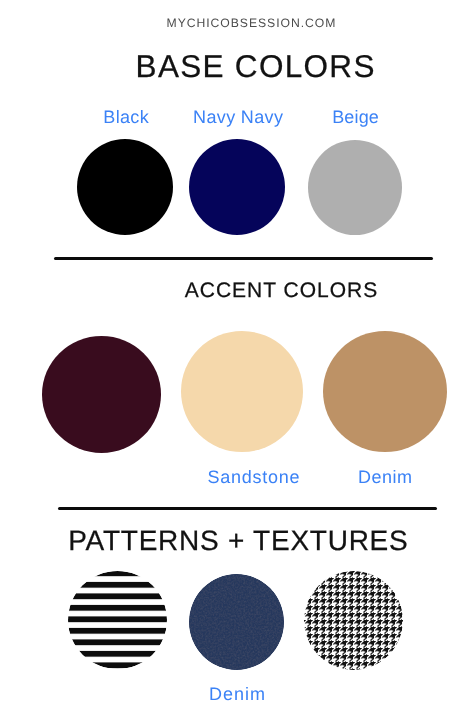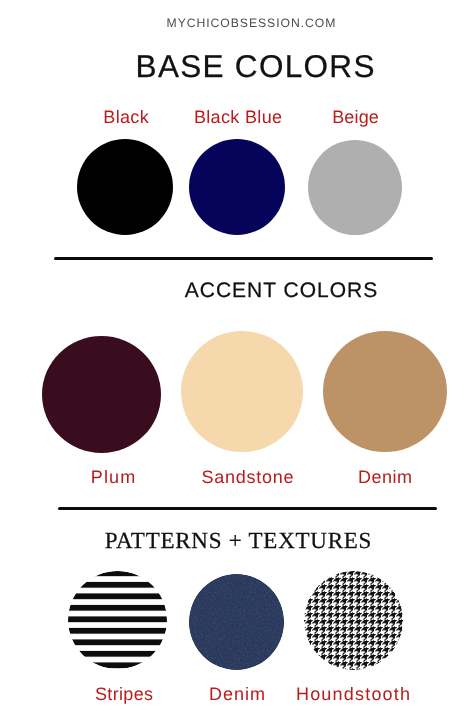--- a/index.html
+++ b/index.html
@@ -17,58 +17,57 @@
     font-size:12.2px; letter-spacing:0.95px; color:#4d4d4d; line-height:14px;
     text-indent:0.95px;
   }
   .section-title {
     position:absolute; width:474px; text-align:center;
     color:#121212; font-weight:400; white-space:pre;
     -webkit-text-stroke:0.25px #121212;
   }
   #title-base     { left:18px; top:48px;  font-size:31.5px; letter-spacing:1.3px; text-indent:1.3px; line-height:36px; }
   #title-accent   { left:12px;    top:278px; font-size:21px; letter-spacing:1.0px; text-indent:1.0px; line-height:26px;padding-left:32px; }
-  #title-patterns { left:1px;  top:528px; font-size:23px; letter-spacing:0.75px; text-indent:0.75px; line-height:26px;font-family:Liberation Serif, serif; }
+  #title-patterns { left:1px;  top:528px; font-size:28px; letter-spacing:0.75px; text-indent:0.75px; line-height:26px; }
 
   .swatch { position:absolute; border-radius:50%; overflow:hidden; }
 
   .label {
-    position:absolute; text-align:center; color:#b91c1c;
+    position:absolute; text-align:center; color:#3b82f6;
     font-size:18px; letter-spacing:0.5px; text-indent:0.5px; line-height:20px;
     white-space:pre;
   }
   .divider { position:absolute; background:#0b0b0b; height:3px; border-radius:1.5px; }
 </style>
 </head>
 <body>
 
 <div class="page">
 
   <div class="site-url">MYCHICOBSESSION.COM</div>
 
   <div class="section-title" id="title-base">BASE COLORS</div>
 
   <div class="label" style="letter-spacing:0.35px;text-indent:0.35px;left:55.5px;  top:107px; width:141px;">Black</div>
-  <div class="label" style="letter-spacing:0.35px;text-indent:0.35px;left:167.5px; top:107px; width:141px;">Black Blue</div>
+  <div class="label" style="letter-spacing:0.35px;text-indent:0.35px;left:167.5px; top:107px; width:141px;">Navy Navy</div>
   <div class="label" style="letter-spacing:0.15px;text-indent:0.15px;left:285px; top:107px; width:141px;">Beige</div>
 
   <div class="swatch" style="left:77px;  top:139px; width:96px; height:96px; background:#000000;"></div>
   <div class="swatch" style="left:189px; top:139px; width:96px; height:96px; background:#05045a;"></div>
   <div class="swatch" style="left:308px; top:140px; width:94px; height:95px; background:#afafaf;"></div>
 
   <div class="divider" style="left:54px; top:257px; width:379px;"></div>
 
   <div class="section-title" id="title-accent">ACCENT COLORS</div>
 
   <div class="swatch" style="left:42px;  top:336px; width:119px; height:117px; background:#390c1e;"></div>
   <div class="swatch" style="left:181px; top:331px; width:122px; height:121px; background:#f5d8ab;"></div>
   <div class="swatch" style="left:323px; top:331px; width:124px; height:121px; background:#bd9266;"></div>
 
-  <div class="label" style="letter-spacing:1.15px;text-indent:1.15px;left:42.5px;  top:467px; width:141px;">Plum</div>
-  <div class="label" style="letter-spacing:0.75px;text-indent:0.75px;left:177px; top:467px; width:141px;">Sandstone</div>
+  <div class="label" style="letter-spacing:0.75px;text-indent:0.75px;left:183px; top:467px; width:141px;">Sandstone</div>
   <div class="label" style="letter-spacing:0.45px;text-indent:0.45px;left:314.5px; top:467px; width:141px;">Denim</div>
 
   <div class="divider" style="left:58px; top:507px; width:379px;"></div>
 
   <div class="section-title" id="title-patterns">PATTERNS + TEXTURES</div>
 
   <div class="swatch" style="left:68px; top:571px; width:99px; height:98px;">
     <svg width="99" height="98" viewBox="0 0 99 98">
       <defs>
         <pattern id="stripes" x="0" y="-0.6" width="11.5" height="11.5" patternUnits="userSpaceOnUse">
@@ -104,17 +103,15 @@
       <defs>
         <pattern id="hound" width="7" height="7" patternUnits="userSpaceOnUse" patternContentUnits="userSpaceOnUse" viewBox="0 0 8 8">
           <rect x="0" y="0" width="8" height="8" fill="#ffffff"></rect>
           <path fill="#111111" d="M0 0h2v1h-2zM4 0h4v1h-4zM0 1h1v1h-1zM3 1h5v1h-5zM2 2h6v1h-6zM1 3h2v1h-2zM4 3h4v1h-4zM6 4h2v1h-2zM5 5h2v1h-2zM4 6h2v1h-2zM4 7h1v1h-1zM7 7h1v1h-1z"></path>
         </pattern>
       </defs>
       <circle cx="49.5" cy="49.5" r="49.5" fill="url(#hound)"></circle>
     </svg>
   </div>
 
-  <div class="label" style="letter-spacing:0.35px;text-indent:0.35px;left:53.5px;  top:684px; width:141px;">Stripes</div>
   <div class="label" style="letter-spacing:1.0px;text-indent:1.0px;left:166.5px; top:684px; width:141px;">Denim</div>
-  <div class="label" style="letter-spacing:1.2px;text-indent:1.2px;left:282.5px; top:684px; width:141px;">Houndstooth</div>
 
 </div>
 
 </body></html>

